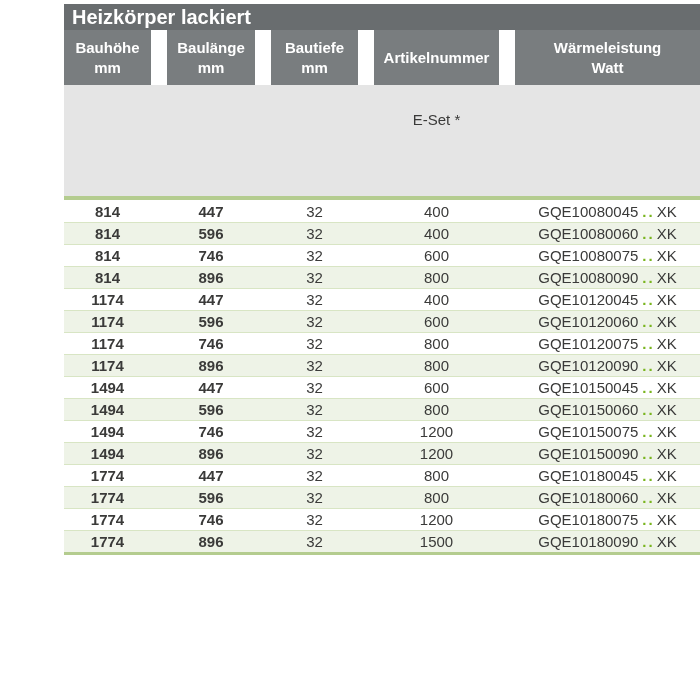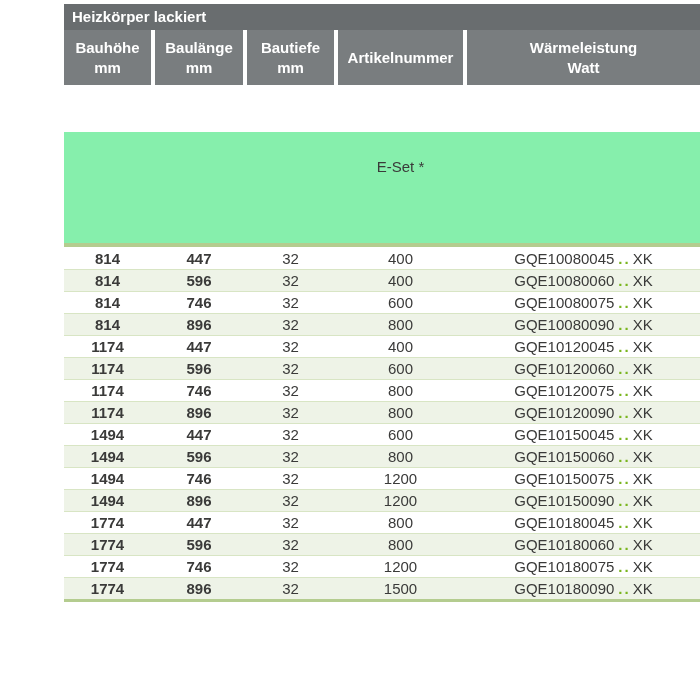--- a/index.html
+++ b/index.html
@@ -9,47 +9,47 @@
     font-family: "Liberation Sans", sans-serif;
     color: #3a3a39;
     overflow: hidden;
   }
   .table-wrap { margin: 4px 0 0 64px; width: 636px; }
 
   .title-bar {
     background: #696d6f;
     color: #ffffff;
     font-weight: bold;
-    font-size: 15px;
+    font-size: 20px;
     height: 26px;
     line-height: 26px;
     padding-left: 8px;
   }
 
   .grid {
     display: grid;
     grid-template-columns: 87px 88px 87px 125px 1fr;
-    column-gap: 4px;
+    column-gap: 16px;
   }
 
   .header-row { background: #ffffff; }
   .header-cell {
     background: #797d7f;
     color: #ffffff;
     font-weight: bold;
     font-size: 15px;
     text-align: center;
     height: 55px;
     display: flex;
     flex-direction: column;
     justify-content: center;
     line-height: 1.3;
   }
 
-  .subheader-row { height: 111px; background: #86efac; margin-top: 47px; }
+  .subheader-row { height: 111px; background: #e5e5e5; }
   .subheader-cell {
     text-align: center;
     padding-top: 26px;
     font-size: 15px;
   }
 
   .rule { height: 4px; background: #b4cc8f; }
   .rule.bottom { height: 3px; }
 
   .row { height: 22px; background: #ffffff; }

